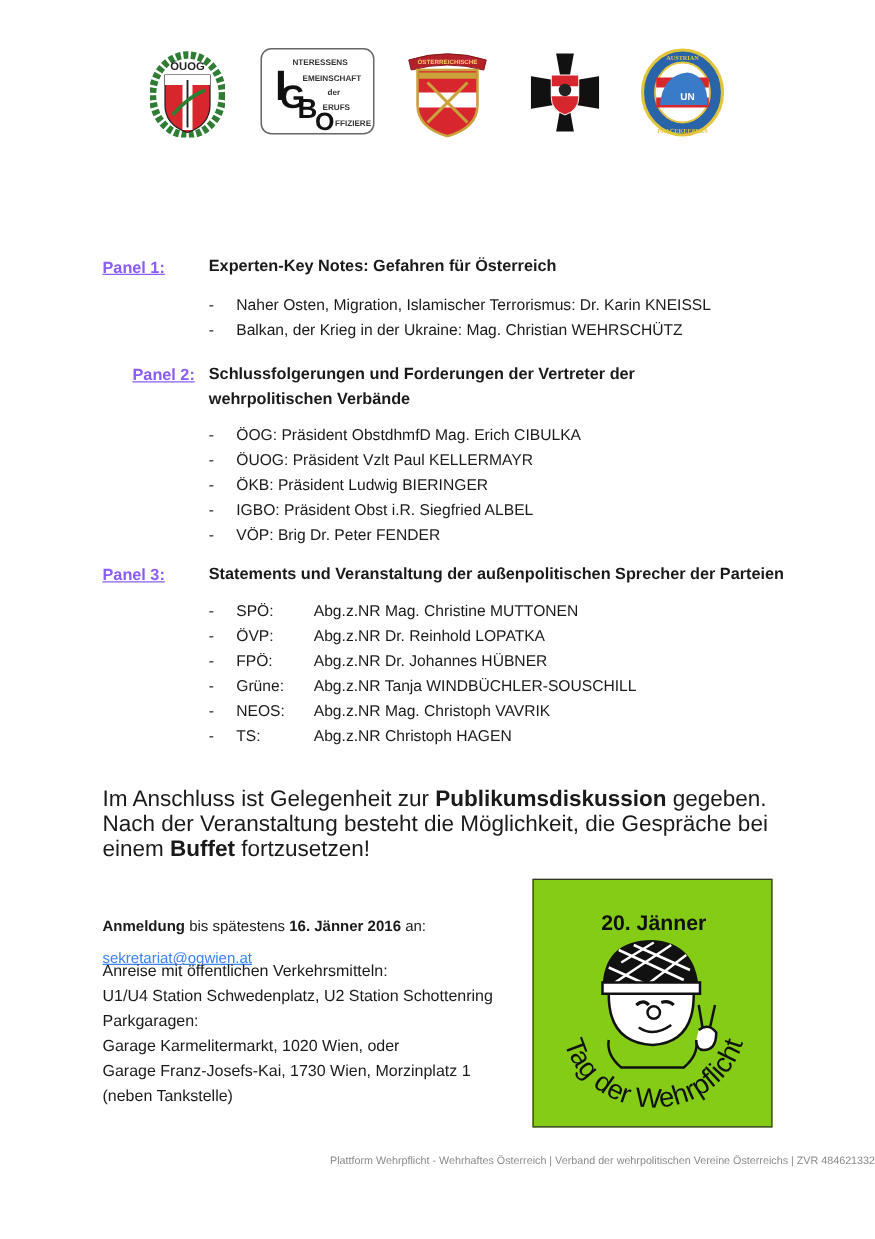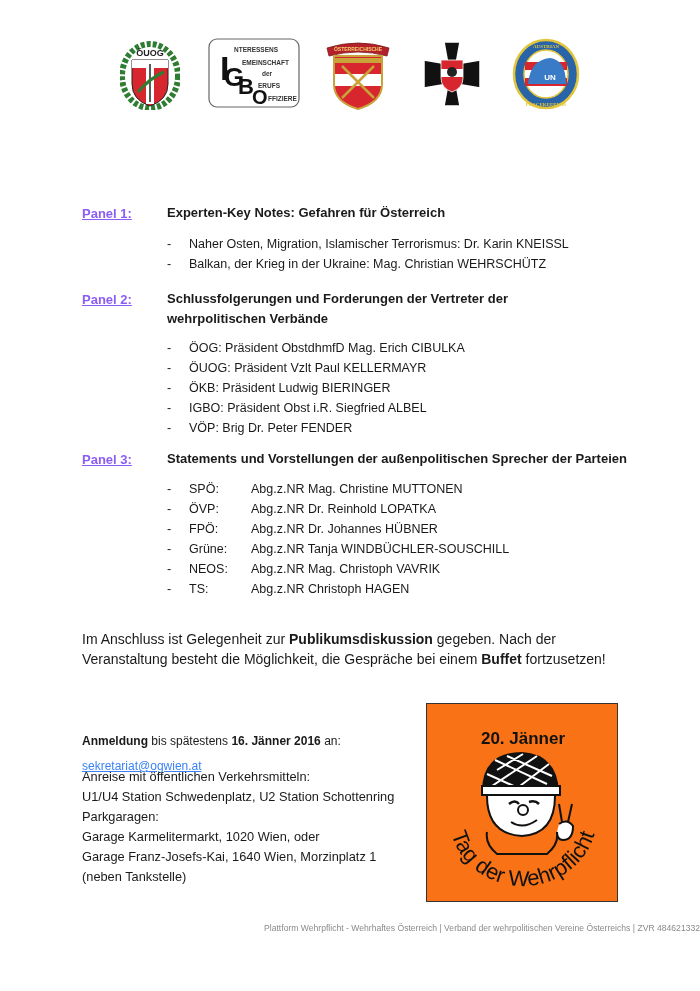--- a/index.html
+++ b/index.html
@@ -13,27 +13,27 @@
     position: absolute; left: 82px; font-weight: bold; font-size: 13px;
     text-decoration: underline; color: #8b5cf6;
   }
   .panel-title { position: absolute; left: 167px; font-weight: bold; font-size: 13px; line-height: 20px; width: 440px; }
   .list { position: absolute; left: 167px; font-size: 12.5px; line-height: 20px; }
   .list .row { position: relative; height: 20px; white-space: nowrap; }
   .list .dash { position: absolute; left: 0; }
   .list .txt { position: absolute; left: 22px; }
   .list .party { position: absolute; left: 22px; }
   .list .name { position: absolute; left: 84px; }
-  .para { position: absolute; left: 82px; width: 540px; font-size: 14px; line-height: 20px; }
+  .para { position: absolute; left: 82px; width: 540px; font-size: 18px; line-height: 20px; }
   .anmeldung { position: absolute; left: 82px; top: 729px; font-size: 12px; line-height: 25px; }
   .email { color: #3b82f6; text-decoration: underline; }
   .travel { position: absolute; left: 82px; top: 767px; font-size: 12.8px; line-height: 20px; }
   .stamp {
     position: absolute; left: 426px; top: 703px; width: 190px; height: 197px;
-    border: 1.5px solid #333; background: #f97316;
+    border: 1.5px solid #333; background: #84cc16;
   }
   .footer {
     position: absolute; left: 0; top: 922px; width: 700px; text-align: right;
     font-size: 8.6px; line-height: 13px; color: #8a8a8a;
   }
 </style>
 </head>
 <body>
 
 <div class="logos">
@@ -106,21 +106,21 @@
   <div class="row">
     <span class="dash">-</span>
     <span class="txt">Naher Osten, Migration, Islamischer Terrorismus:  Dr. Karin KNEISSL</span>
   </div>
   <div class="row">
     <span class="dash">-</span>
     <span class="txt">Balkan, der Krieg in der Ukraine: Mag. Christian WEHRSCHÜTZ</span>
   </div>
 </div>
 
-<div class="panel-label" style="top:292px;">Panel 2:</div>
+<div class="panel-label" style="top:292px;margin-left:24px;">Panel 2:</div>
 <div class="panel-title" style="top:289px;">Schlussfolgerungen und Forderungen der Vertreter der wehrpolitischen Verbände</div>
 <div class="list" style="top:338px;">
   <div class="row">
       <span class="dash">-</span>
       <span class="txt">ÖOG: Präsident ObstdhmfD Mag. Erich CIBULKA</span>
     </div>
   <div class="row">
       <span class="dash">-</span>
       <span class="txt">ÖUOG:  Präsident Vzlt Paul KELLERMAYR</span>
     </div>
@@ -132,21 +132,21 @@
       <span class="dash">-</span>
       <span class="txt">IGBO: Präsident Obst i.R. Siegfried ALBEL</span>
     </div>
   <div class="row">
       <span class="dash">-</span>
       <span class="txt">VÖP: Brig Dr. Peter FENDER</span>
     </div>
 </div>
 
 <div class="panel-label" style="top:452px;">Panel 3:</div>
-<div class="panel-title" style="top:449px; width:480px;">Statements und Vorstellungen der außenpolitischen Sprecher der Parteien</div>
+<div class="panel-title" style="top:449px; width:480px;">Statements und Veranstaltung der außenpolitischen Sprecher der Parteien</div>
 <div class="list" style="top:479px;">
   <div class="row">
       <span class="dash">-</span>
       <span class="party">SPÖ:</span>
       <span class="name">Abg.z.NR Mag. Christine MUTTONEN</span>
     </div>
   <div class="row">
       <span class="dash">-</span>
       <span class="party">ÖVP:</span>
       <span class="name">Abg.z.NR Dr. Reinhold LOPATKA</span>
@@ -178,21 +178,21 @@
 <div class="anmeldung">
   <div><b>Anmeldung</b><span> bis spätestens </span><b>16. Jänner 2016</b><span> an:</span></div>
   <div><a class="email">sekretariat@ogwien.at</a></div>
 </div>
 
 <div class="travel">
   <div>Anreise mit öffentlichen Verkehrsmitteln:</div>
   <div>U1/U4 Station Schwedenplatz, U2 Station Schottenring</div>
   <div>Parkgaragen:</div>
   <div>Garage Karmelitermarkt, 1020 Wien, oder</div>
-  <div>Garage Franz-Josefs-Kai, 1640 Wien, Morzinplatz 1</div>
+  <div>Garage Franz-Josefs-Kai, 1730 Wien, Morzinplatz 1</div>
   <div>(neben Tankstelle)</div>
 </div>
 
 <div class="stamp">
   <svg width="190" height="197" viewBox="0 0 190 197">
     <text x="96" y="40" font-size="17" font-weight="bold" text-anchor="middle" fill="#111" font-family="Liberation Sans, sans-serif">20. Jänner</text>
 
     <g>
       <path d="M55 88 Q55 48 95 48 Q130 50 132 88 Z" fill="#111"></path>
       <path d="M68 56 L120 80 M80 52 L125 72 M60 70 L100 88 M110 52 L65 82 M122 60 L85 88 M96 50 L70 66" stroke="#fff" stroke-width="2" fill="none"></path>

